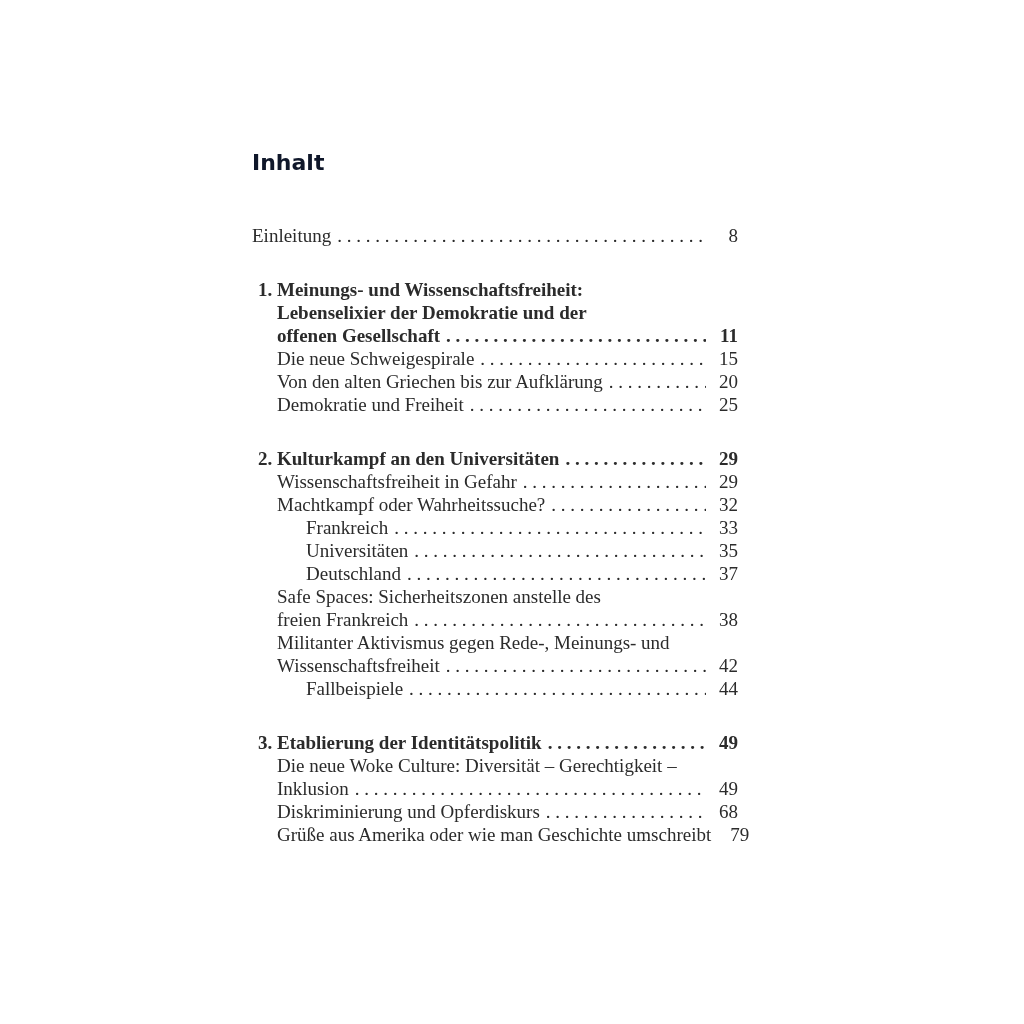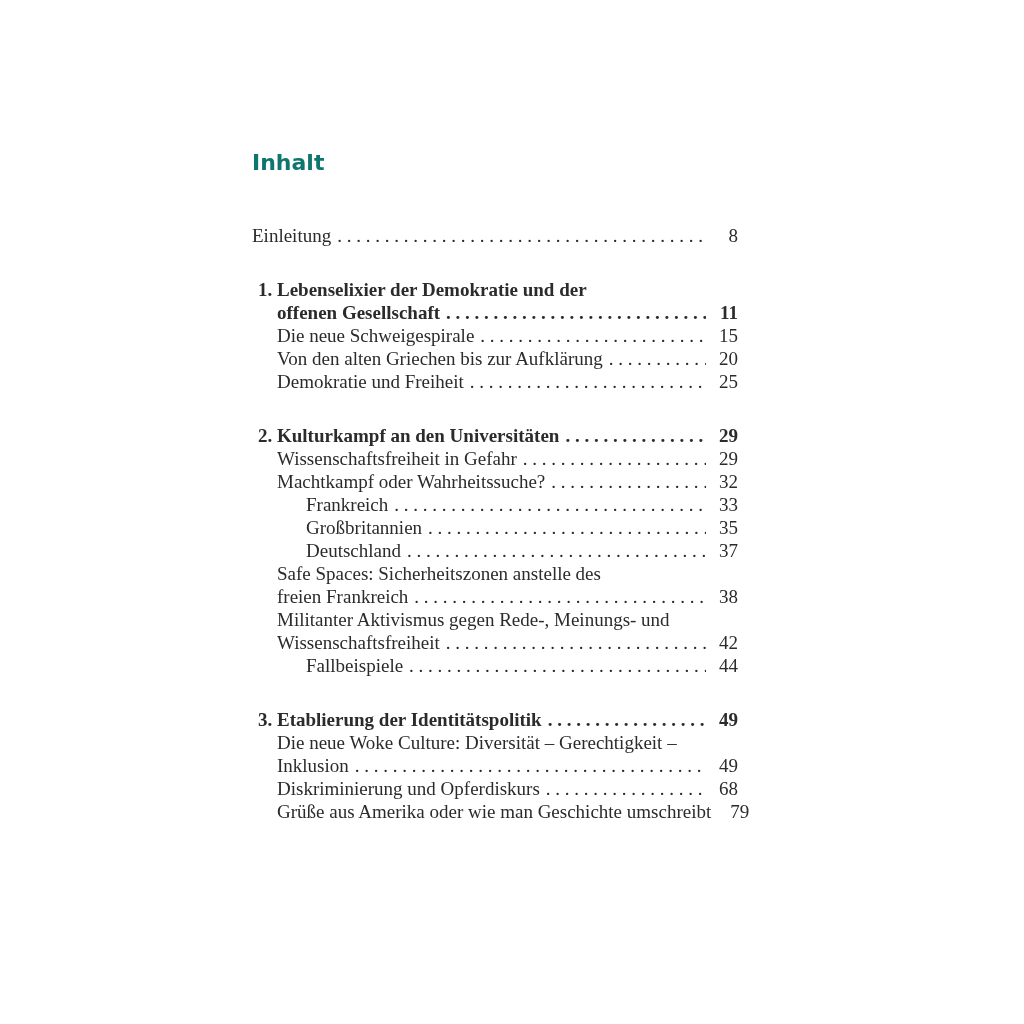--- a/index.html
+++ b/index.html
@@ -17,21 +17,21 @@
     width: 486px;
     color: #2b2b2b;
     font-family: "Liberation Serif", serif;
     font-size: 19px;
   }
   .toc-title {
     font-family: "DejaVu Sans", "Liberation Sans", sans-serif;
     font-weight: bold;
     font-size: 22px;
     line-height: 26px;
-    color: #0f766e;
+    color: #0f172a;
     margin: 0 0 34px 0;
   }
   .entries { }
   .entry { }
   .entry:first-child { margin-top: 0; }
   .entry.gap { margin-top: 31px; }
   .entry.bold { font-weight: bold; }
   .entry.lv0 { padding-left: 0; margin-top: 48px; }
   .entry.lv1 { padding-left: 25px; }
   .entry.lv2 { padding-left: 54px; }
@@ -72,21 +72,21 @@
   <h1 class="toc-title">Inhalt</h1>
   <div class="entries">
       <div class="entry lv0">
         <div class="line last">
           <span class="txt">Einleitung</span>
           <span class="dots">. . . . . . . . . . . . . . . . . . . . . . . . . . . . . . . . . . . . . . . . . . . . . . . . . . . . . . . . . . . . . . . . . . . . . . . . . . . . . . . . . . . . . . . . . . </span>
           <span class="pg">8</span>
         </div>
       </div>
       <div class="entry lv1 chapter bold gap">
-        <div class="line"><span class="num">1.</span></div>
+        <div class="line"><span class="num">1.</span><span class="txt">Meinungs- und Wissenschaftsfreiheit:</span></div>
         <div class="line"><span class="txt">Lebenselixier der Demokratie und der</span></div>
         <div class="line last">
           <span class="txt">offenen Gesellschaft</span>
           <span class="dots">. . . . . . . . . . . . . . . . . . . . . . . . . . . . . . . . . . . . . . . . . . . . . . . . . . . . . . . . . . . . . . . . . . . . . . . . . . . . . . . . . . . . . . . . . . </span>
           <span class="pg">11</span>
         </div>
       </div>
       <div class="entry lv1">
         <div class="line last">
           <span class="txt">Die neue Schweigespirale</span>
@@ -132,21 +132,21 @@
       </div>
       <div class="entry lv2">
         <div class="line last">
           <span class="txt">Frankreich</span>
           <span class="dots">. . . . . . . . . . . . . . . . . . . . . . . . . . . . . . . . . . . . . . . . . . . . . . . . . . . . . . . . . . . . . . . . . . . . . . . . . . . . . . . . . . . . . . . . . . </span>
           <span class="pg">33</span>
         </div>
       </div>
       <div class="entry lv2">
         <div class="line last">
-          <span class="txt">Großbritannien</span>
+          <span class="txt">Universitäten</span>
           <span class="dots">. . . . . . . . . . . . . . . . . . . . . . . . . . . . . . . . . . . . . . . . . . . . . . . . . . . . . . . . . . . . . . . . . . . . . . . . . . . . . . . . . . . . . . . . . . </span>
           <span class="pg">35</span>
         </div>
       </div>
       <div class="entry lv2">
         <div class="line last">
           <span class="txt">Deutschland</span>
           <span class="dots">. . . . . . . . . . . . . . . . . . . . . . . . . . . . . . . . . . . . . . . . . . . . . . . . . . . . . . . . . . . . . . . . . . . . . . . . . . . . . . . . . . . . . . . . . . </span>
           <span class="pg">37</span>
         </div>

